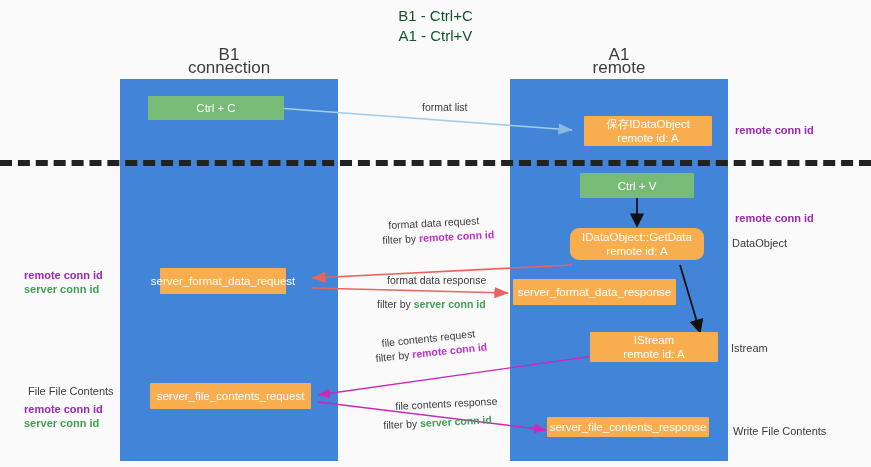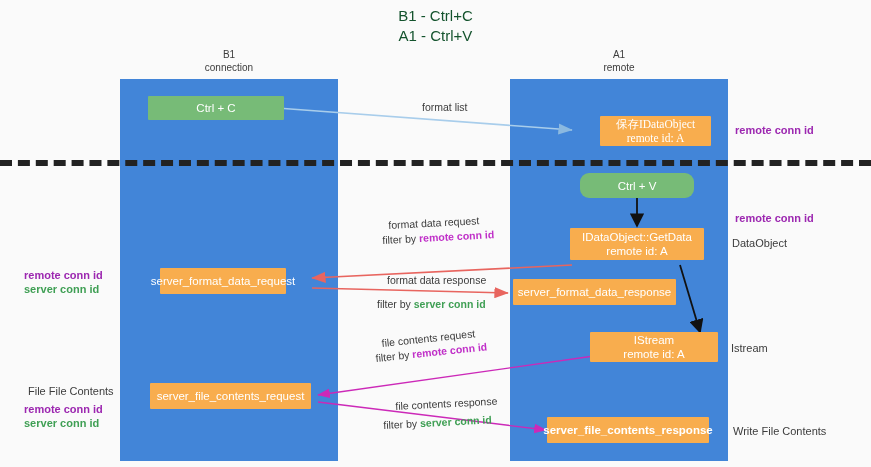--- a/index.html
+++ b/index.html
@@ -15,21 +15,21 @@
 
   
   #title{
     left:0;top:6px;width:871px;text-align:center;
     font-size:15px;line-height:20px;color:#14532d;
   }
   #title div{white-space:pre;}
 
   
   .col-head{
-    text-align:center;font-size:10px;line-height:13px;color:#3c3c3c;
+    text-align:center;font-size:17px;line-height:13px;color:#3c3c3c;
   }
 
   
   .lane{background:#4285d8;}
 
   
   #divider{
     left:0;top:160px;width:871px;height:0;
     border-top:6px dashed #222222;
   }
@@ -112,38 +112,38 @@
 
     <path d="M 594 356 L 318 395" stroke="#cc29b8" stroke-width="1.4" fill="none" marker-end="url(#ah-magenta)"></path>
 
     <path d="M 318 402 L 546 430" stroke="#cc29b8" stroke-width="1.4" fill="none" marker-end="url(#ah-magenta)"></path>
   </svg>
 
   <div class="abs" id="divider"></div>
 
   <div class="abs node green" style="left:148px;top:96px;width:136px;height:24px;">Ctrl + C</div>
 
-  <div class="abs node orange" style="left:600px;top:116px;width:111px;height:30px;font-family:Liberation Serif, serif;">保存IDataObject
+  <div class="abs node orange" style="left:584px;top:116px;width:128px;height:30px;">保存IDataObject
 remote id: A</div>
 
-  <div class="abs node green" style="left:580px;top:173px;width:114px;height:25px;border-radius:9px;">Ctrl + V</div>
+  <div class="abs node green" style="left:580px;top:173px;width:114px;height:25px;">Ctrl + V</div>
 
-  <div class="abs node orange" style="left:570px;top:228px;width:134px;height:32px;">IDataObject::GetData
+  <div class="abs node orange" style="left:570px;top:228px;width:134px;height:32px;border-radius:9px;">IDataObject::GetData
 remote id: A</div>
 
   <div class="abs node orange" style="left:160px;top:268px;width:126px;height:26px;">server_format_data_request</div>
 
   <div class="abs node orange" style="left:513px;top:279px;width:163px;height:26px;">server_format_data_response</div>
 
   <div class="abs node orange" style="left:590px;top:332px;width:128px;height:30px;">IStream
 remote id: A</div>
 
   <div class="abs node orange" style="left:150px;top:383px;width:161px;height:26px;">server_file_contents_request</div>
 
-  <div class="abs node orange" style="left:547px;top:417px;width:162px;height:26px;font-weight:bold;">server_file_contents_response</div>
+  <div class="abs node orange" style="left:547px;top:417px;width:162px;height:20px;">server_file_contents_response</div>
 
   <div class="abs edge-label" style="left:398px;top:101px;padding-left:24px;">format list</div>
 
   <div class="abs edge-label" style="left:388px;top:219px;transform:rotate(-3deg);">format data request</div>
   <div class="abs edge-label" style="left:382px;top:234px;transform:rotate(-3deg);">
     <span class="plain">filter by </span><span class="magenta">remote conn id</span>
   </div>
 
   <div class="abs edge-label" style="left:387px;top:274px;">format data response</div>
   <div class="abs edge-label" style="left:377px;top:298px;">

